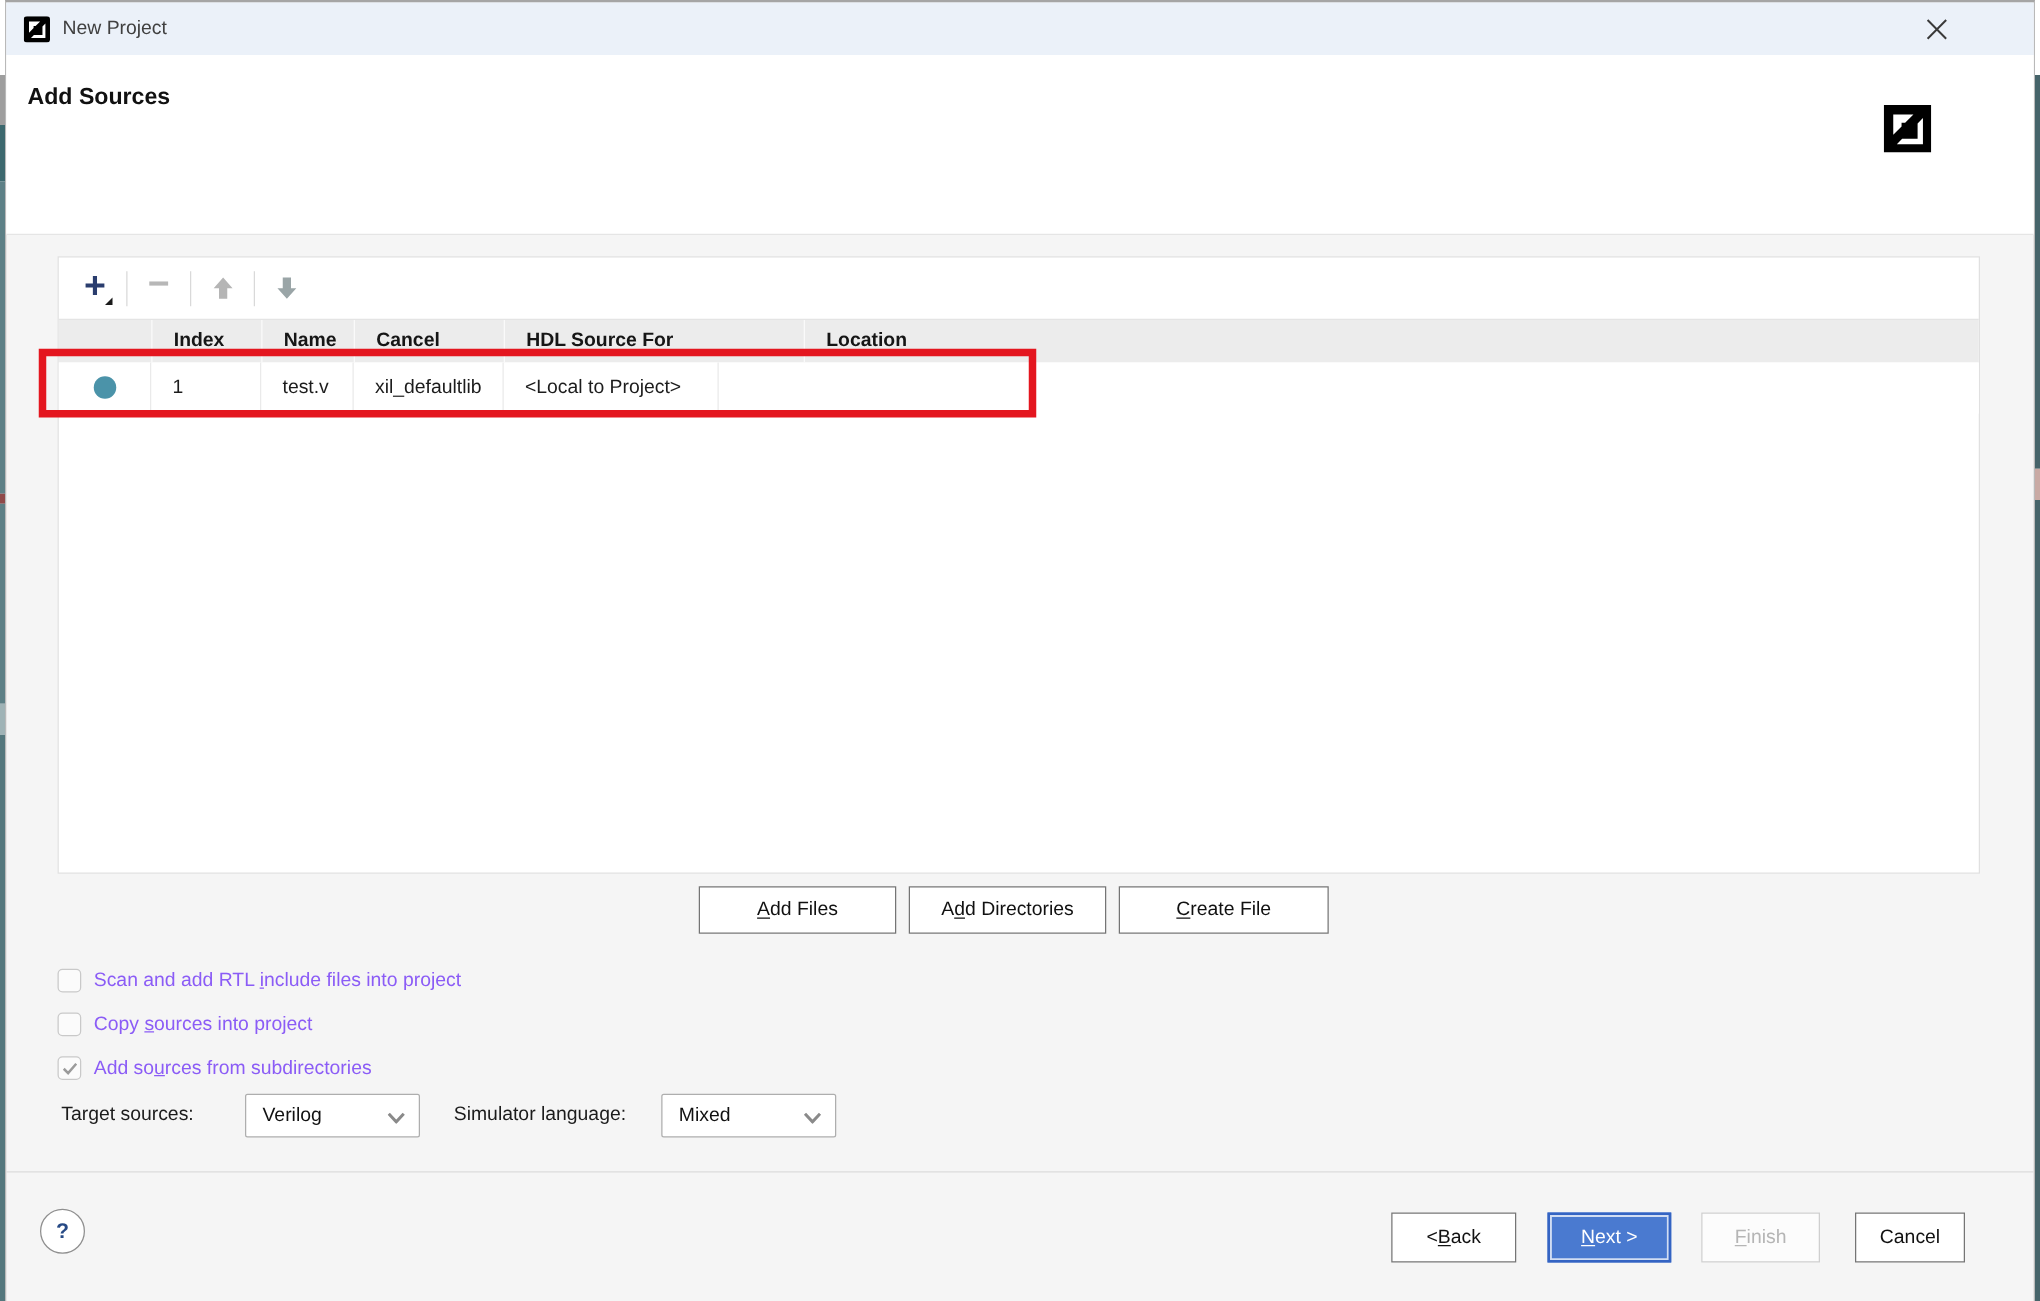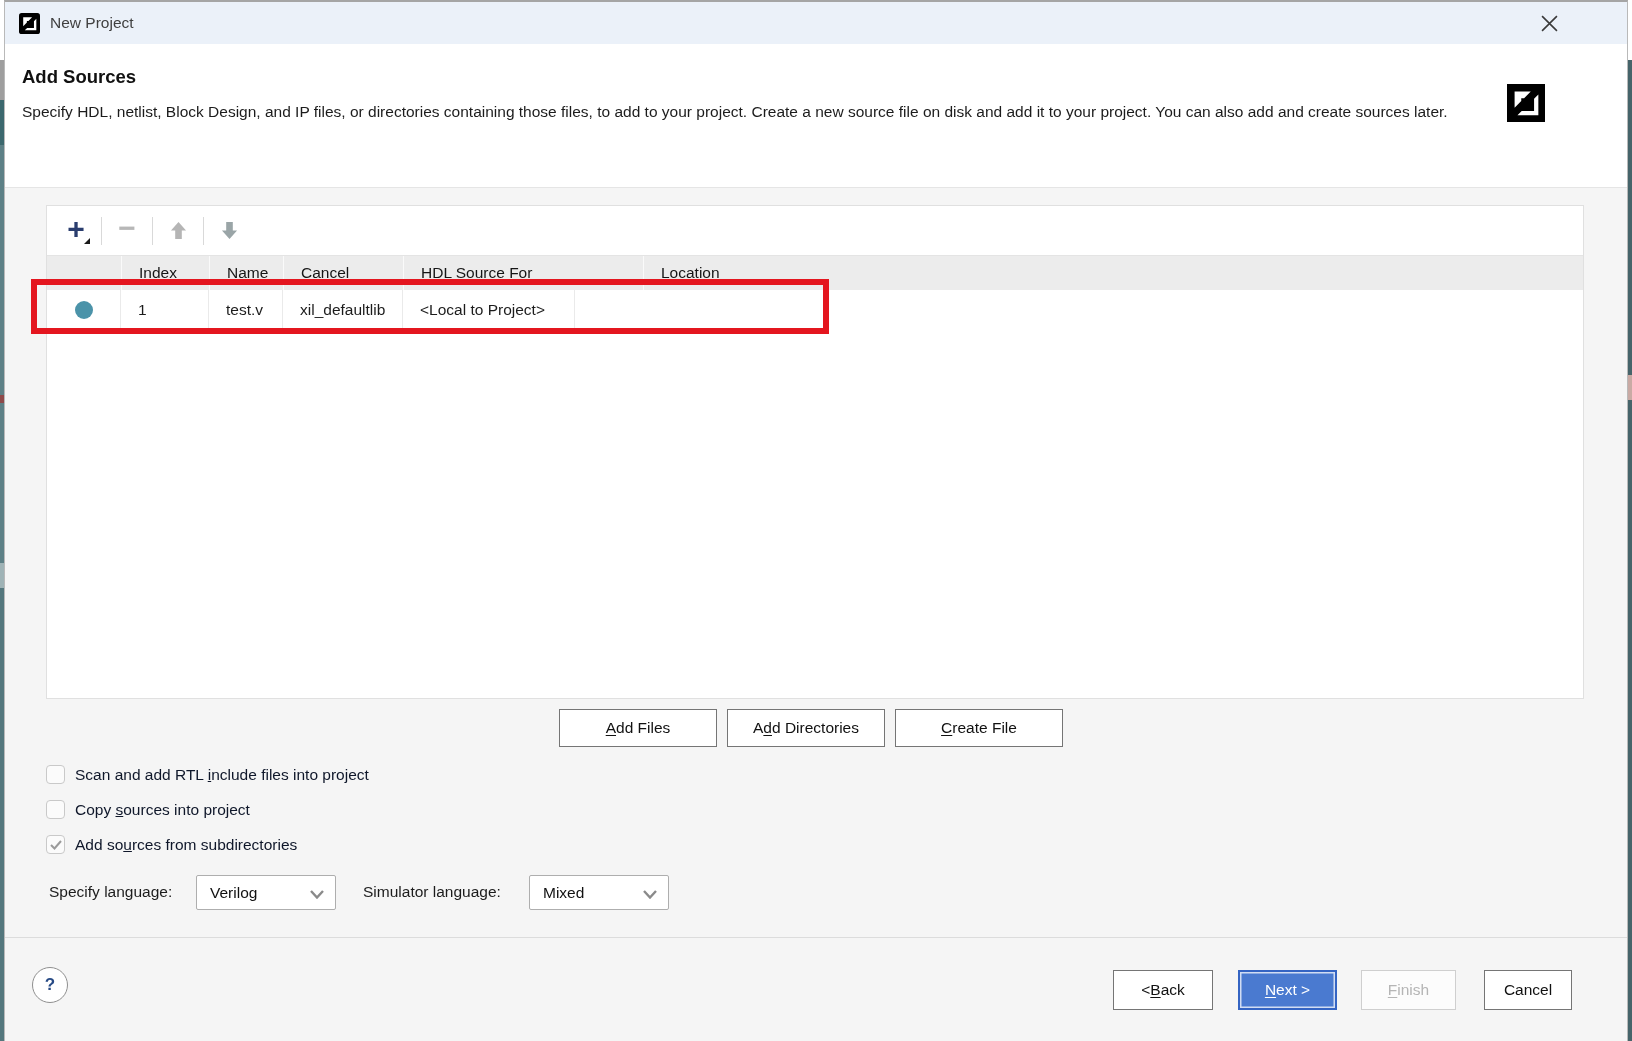--- a/index.html
+++ b/index.html
@@ -40,21 +40,21 @@
   .tbtn { width:38px; height:36px; display:flex; align-items:center; justify-content:center;
           position:relative; cursor:pointer; background:transparent; border:none; }
   .tbtn .plus { font-size:30px; font-weight:bold; color:#2a3d6e; line-height:1; margin-top:-4px; }
   .tbtn .plus-caret { position:absolute; right:5px; bottom:5px; width:0; height:0;
           border-left:6px solid transparent; border-bottom:6px solid #1a1a1a; }
   .tbtn .minus { font-size:30px; font-weight:bold; color:#b7b7b7; line-height:1; margin-top:-6px; }
   .tsep { width:1px; height:28px; background:#d9d9d9; margin:0 6px; }
 
   .thead { display:flex; height:34px; background:#ececec; font-size:15.5px; color:#161616; }
   .th { display:flex; align-items:center; padding-left:17px; }
-  .th + .th { border-left:1px solid #fafafa; }
+  .th + .th { border-left:1px solid #fafafa;font-weight:bold; }
   .trow { display:flex; height:41px; background:#fff; font-size:15.5px; }
   .td { display:flex; align-items:center; padding-left:17px;
         border-right:1px solid #eaeaea; border-bottom:1px solid #eaeaea; }
   .c0 { width:74px; padding-left:0; justify-content:center; }
   .c1 { width:88px; }
   .c2 { width:74px; }
   .c3 { width:120px; }
   .c4 { width:240px; position:relative; }
   .c5 { width:172px; }
   .dot { width:18px; height:18px; border-radius:50%; background:#4b93a9; }
@@ -68,21 +68,21 @@
   .btn { position:absolute; height:38px; background:#ffffff; border:1px solid #757575;
          font-family:"Liberation Sans", sans-serif; font-size:15.5px; color:#111;
          display:flex; align-items:center; justify-content:center; cursor:pointer; }
   .btn u { text-underline-offset:2px; }
   .btn-addfiles { left:554px; top:707px; width:158px; }
   .btn-adddirs  { left:722px; top:707px; width:158px; }
   .btn-createfile { left:890px; top:707px; width:168px; }
 
   
   .chk-row { position:absolute; left:41px; display:flex; align-items:center; gap:10px;
-             font-size:15.5px; color:#0f172a; cursor:default; }
+             font-size:15.5px; color:#8b5cf6; cursor:default;margin-top:10px; }
   .chk-box { width:19px; height:19px; border:1.5px solid #c9c9c9; border-radius:4px;
              background:#fbfbfb; display:flex; align-items:center; justify-content:center; }
 
   
   .lang-label { position:absolute; font-size:15.5px; color:#1c1c1c; top:881px; }
   .select { position:absolute; top:873px; width:140px; height:35px; background:#fff;
             border:1px solid #aeaeae; border-radius:2px; display:flex; align-items:center;
             padding-left:13px; font-size:15.5px; color:#111; cursor:pointer; }
   .select svg { position:absolute; right:11px; top:14px; }
 
@@ -131,21 +131,20 @@
       <span class="title">New Project</span>
       <div class="close-btn">
         <svg width="17" height="17" viewBox="0 0 16 16">
           <path d="M1 1 L15 15 M15 1 L1 15" stroke="#3a3a3a" stroke-width="1.5" fill="none"></path>
         </svg>
       </div>
     </div>
 
     <div class="wizard-header">
       <h1>Add Sources</h1>
-      <div class="desc">Specify HDL, netlist, Block Design, and IP files, or directories containing those files, to add to your project. Create a new source file on disk and add it to your project. You can also add and create sources later.</div>
       <svg class="brand-logo" viewBox="0 0 40 40">
         <rect x="0" y="0" width="40" height="40" fill="#000"></rect>
         <path fill="#fff" d="M8 8 H25 L18 15 H15 V18 L8 25 Z"></path>
         <path fill="#fff" d="M33 11 L33 33 L11 33 L15.5 28.5 L28.5 28.5 L28.5 15.5 Z"></path>
       </svg>
     </div>
 
     <div class="panel">
       <div class="toolbar">
         <button class="tbtn">
@@ -206,21 +205,21 @@
     </div>
     <div class="chk-row" style="top:833px">
       <span class="chk-box">
         <svg width="12" height="10" viewBox="0 0 12 10">
           <path d="M1 5 L4.5 8.5 L11 1" stroke="#9b9b9b" stroke-width="2" fill="none"></path>
         </svg>
       </span>
       <span>Add so<u>u</u>rces from subdirectories</span>
     </div>
 
-    <span class="lang-label" style="left:44px">Specify language:</span>
+    <span class="lang-label" style="left:44px">Target sources:</span>
     <div class="select" style="left:191px">
       <span>Verilog</span>
       <svg width="14" height="9" viewBox="0 0 14 9">
         <path d="M1 1 L7 7.5 L13 1" stroke="#8a8a8a" stroke-width="2.4" fill="none"></path>
       </svg>
     </div>
     <span class="lang-label" style="left:358px">Simulator language:</span>
     <div class="select" style="left:524px">
       <span>Mixed</span>
       <svg width="14" height="9" viewBox="0 0 14 9">

